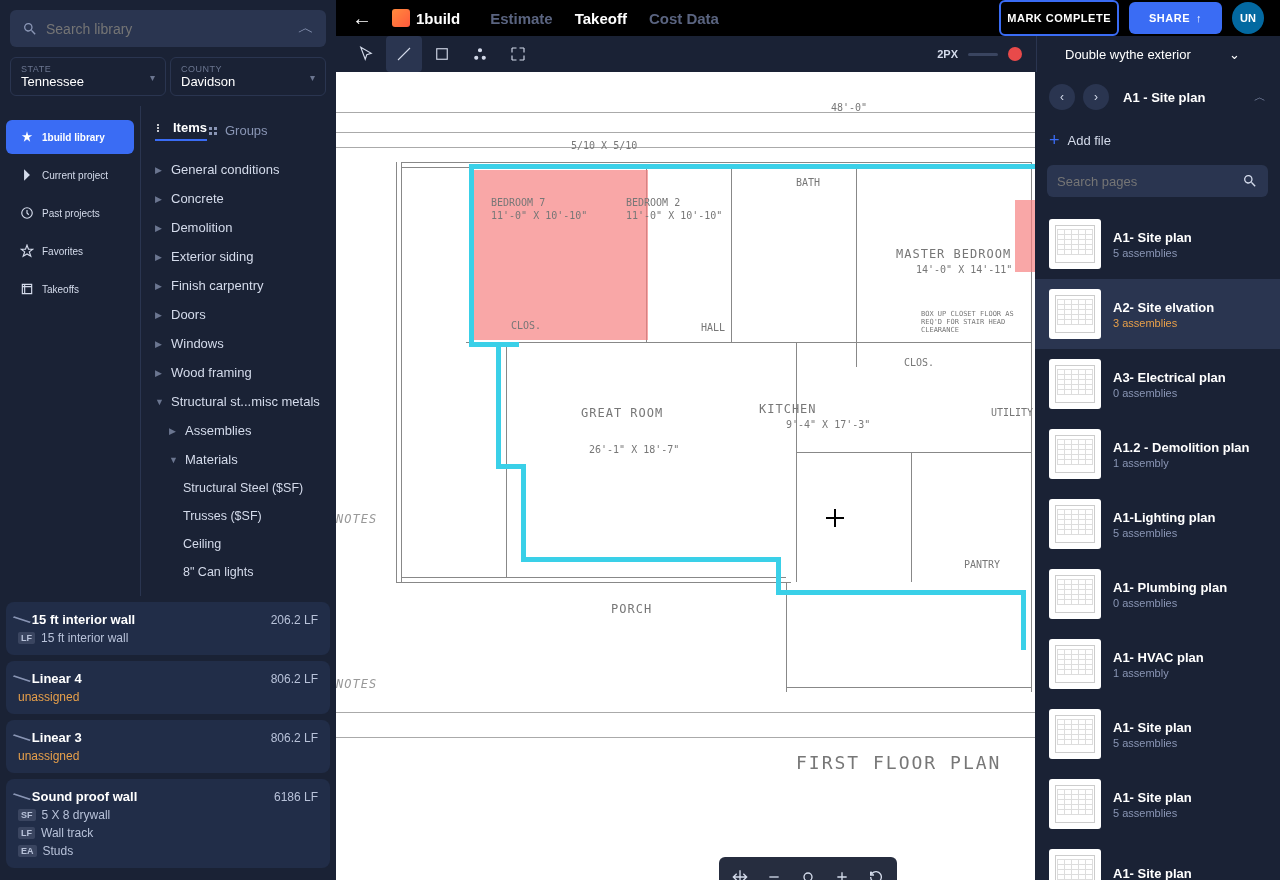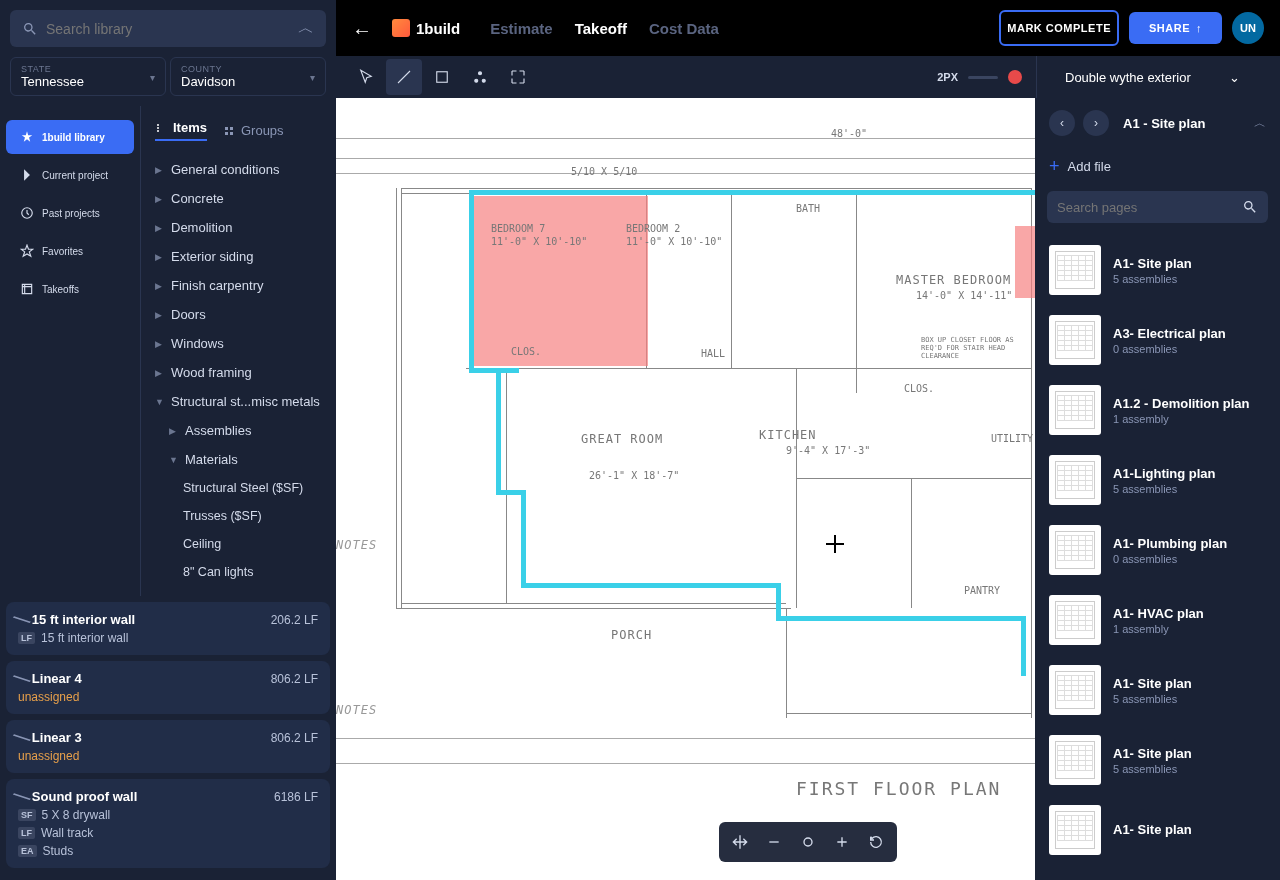--- a/index.html
+++ b/index.html
@@ -19,21 +19,21 @@
 .location-sel .val { font-size: 13px; color: #fff; }
 .location-sel::after { content: '▾'; position: absolute; right: 10px; top: 50%; transform: translateY(-50%); color: #6b7690; font-size: 10px; }
 
 .sidebar-body { display: flex; flex: 1; overflow: hidden; }
 .nav-col { width: 140px; padding-top: 14px; }
 .nav-item { display: flex; align-items: center; gap: 8px; padding: 10px 14px; font-size: 10px; color: #d4dbeb; cursor: pointer; border-radius: 6px; margin: 0 6px 4px; }
 .nav-item.active { background: #3a6cf4; color: #fff; font-weight: 600; }
 .nav-item svg { width: 14px; height: 14px; fill: currentColor; }
 
 .tree-col { flex: 1; border-left: 1px solid #2a3550; overflow: auto; }
-.tab-row { display: flex; gap: 16px; padding: 14px 14px 10px; font-size: 13px; }
+.tab-row { display: flex; padding: 14px 14px 10px; font-size: 13px; }
 .tab { display: flex; align-items: center; gap: 6px; color: #8a96b5; cursor: pointer; }
 .tab.active { color: #fff; font-weight: 600; border-bottom: 2px solid #3a6cf4; padding-bottom: 4px; }
 .tab svg { width: 12px; height: 12px; fill: currentColor; }
 
 .tree { padding: 4px 0; }
 .tree-node { display: flex; align-items: center; gap: 6px; padding: 7px 14px; font-size: 13px; color: #d4dbeb; cursor: pointer; }
 .tree-node .caret { color: #6b7690; font-size: 9px; width: 10px; }
 .tree-node.indent-1 { padding-left: 28px; }
 .tree-node.indent-2 { padding-left: 42px; font-size: 12.5px; }
 
@@ -469,20 +469,27 @@
             </svg>
         </div>
         <div class="page-list" id="page-list">
             <div class="page-item">
               <div class="page-thumb"></div>
               <div class="page-info">
                 <div class="page-name">A1- Site plan</div>
                 <div class="page-sub">5 assemblies</div>
               </div>
             </div>
+            <div class="page-item selected">
+              <div class="page-thumb"></div>
+              <div class="page-info">
+                <div class="page-name">A2- Site elvation</div>
+                <div class="page-sub">3 assemblies</div>
+              </div>
+            </div>
             <div class="page-item">
               <div class="page-thumb"></div>
               <div class="page-info">
                 <div class="page-name">A3- Electrical plan</div>
                 <div class="page-sub">0 assemblies</div>
               </div>
             </div>
             <div class="page-item">
               <div class="page-thumb"></div>
               <div class="page-info">

